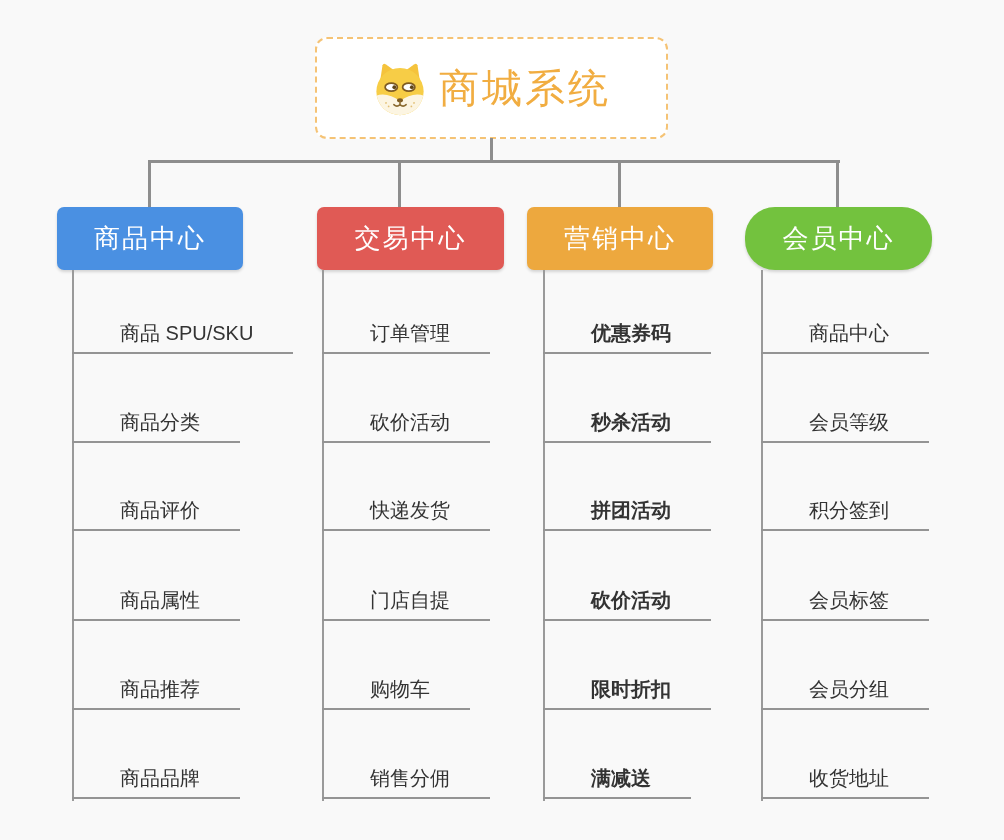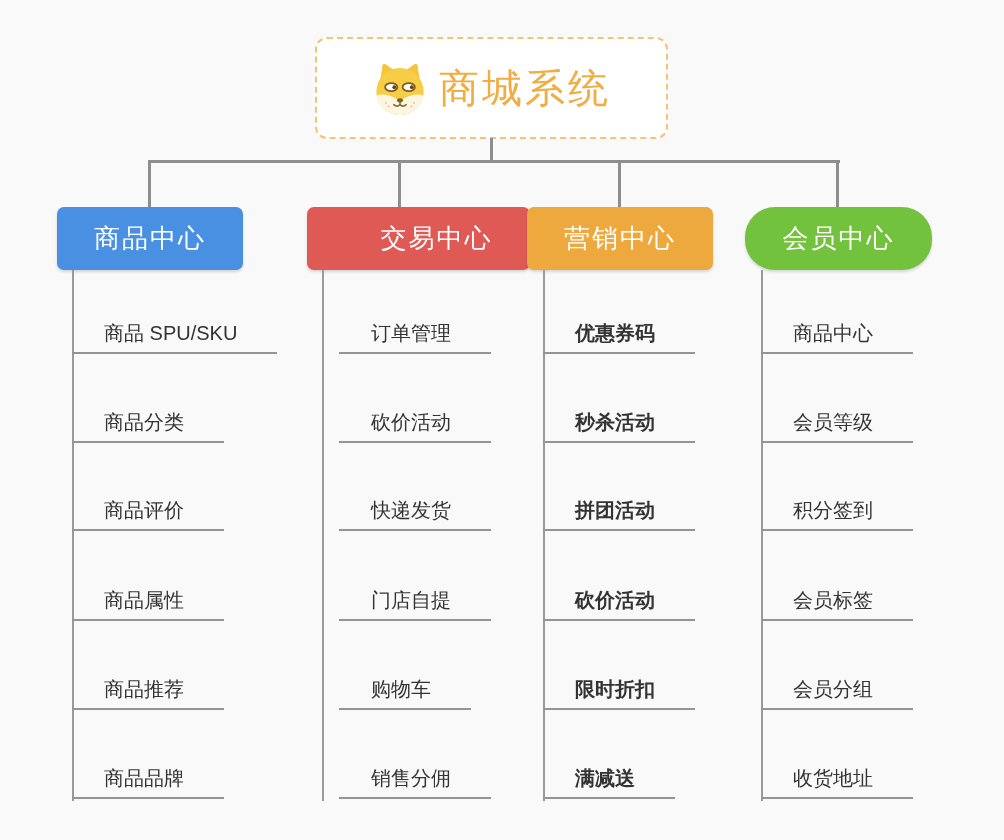--- a/index.html
+++ b/index.html
@@ -34,37 +34,37 @@
 
   
   .branch{
     position:absolute;top:207px;height:63px;
     border-radius:7px;
     display:flex;align-items:center;justify-content:center;
     color:#ffffff;font-size:26px;letter-spacing:2px;white-space:nowrap;
     box-shadow:0 2px 3px rgba(0,0,0,0.15);
   }
   .branch-1{left:57px;width:186px;}
-  .branch-2{left:307px;width:187px;padding-left:36px;}
+  .branch-2{left:317px;width:187px;}
   .branch-3{left:527px;width:186px;}
   .branch-4{left:745px;width:187px;border-radius:30px;}
 
   
   .vline{position:absolute;top:270px;width:2px;height:531px;background:#9a9a9a;}
   .vline-1{left:72px;} .vline-2{left:322px;} .vline-3{left:543px;} .vline-4{left:761px;}
 
   
   .leaf{
     position:absolute;
     font-size:20px;line-height:26px;color:#333333;
-    padding:0 40px 6px 32px;
+    padding:0 40px 6px 48px;
     border-bottom:2px solid #949494;
     white-space:nowrap;
   }
-  .col-1{left:72px;} .col-2{left:322px;margin-left:17px;} .col-3{left:543px;font-weight:bold;} .col-4{left:761px;}
+  .col-1{left:72px;} .col-2{left:322px;} .col-3{left:543px;font-weight:bold;} .col-4{left:761px;}
   .row-1{top:320px;} .row-2{top:409px;} .row-3{top:497px;}
   .row-4{top:587px;} .row-5{top:676px;} .row-6{top:765px;}
 </style>
 </head>
 <body>
 
 <div id="canvas">
 
   <div class="root-topic">
     <span style="display:inline-flex;">

